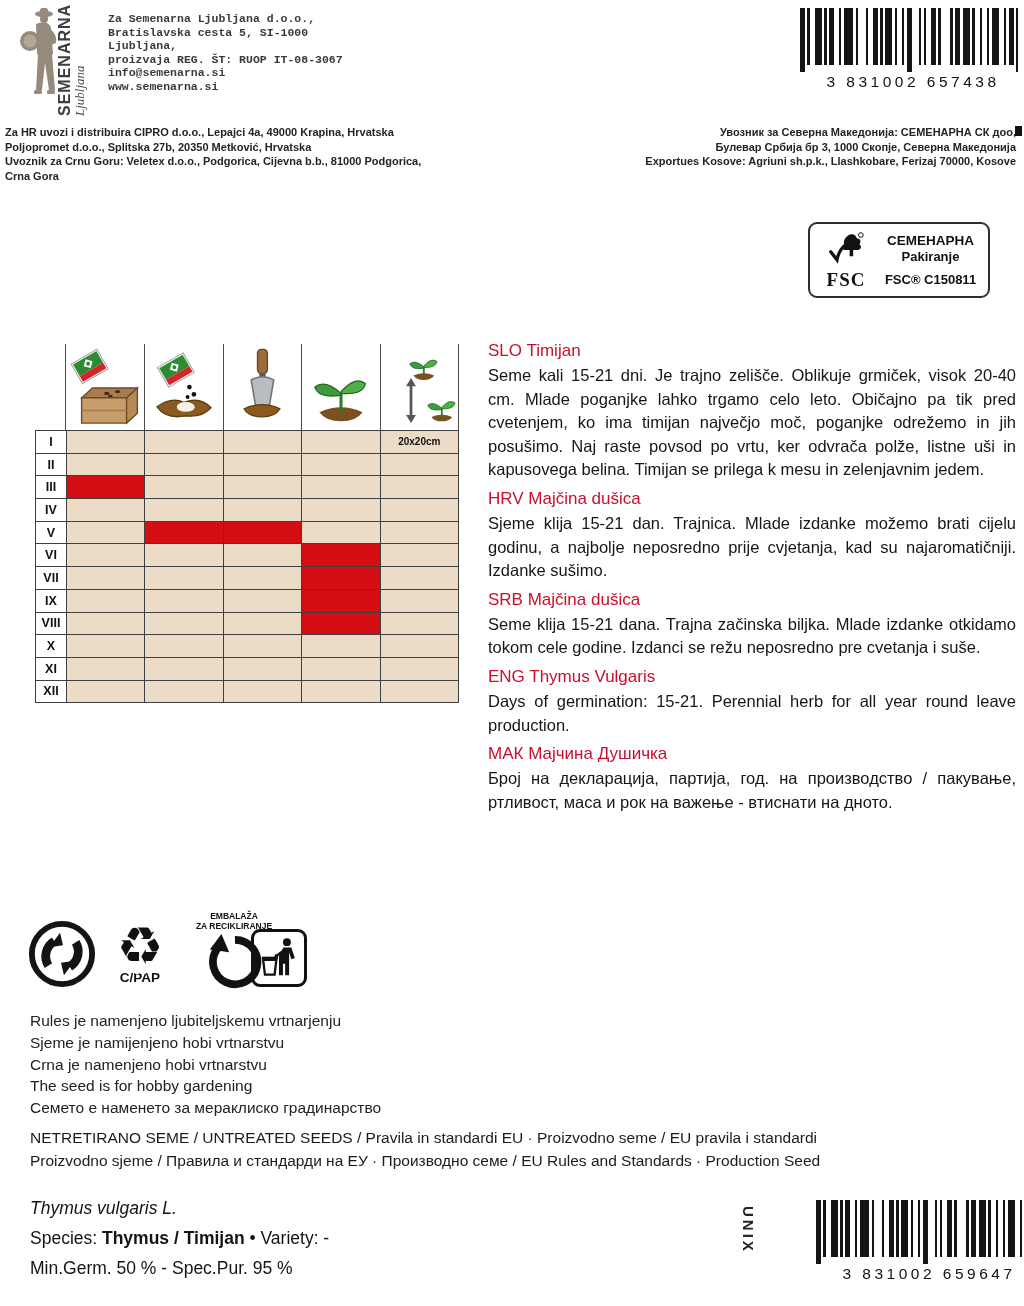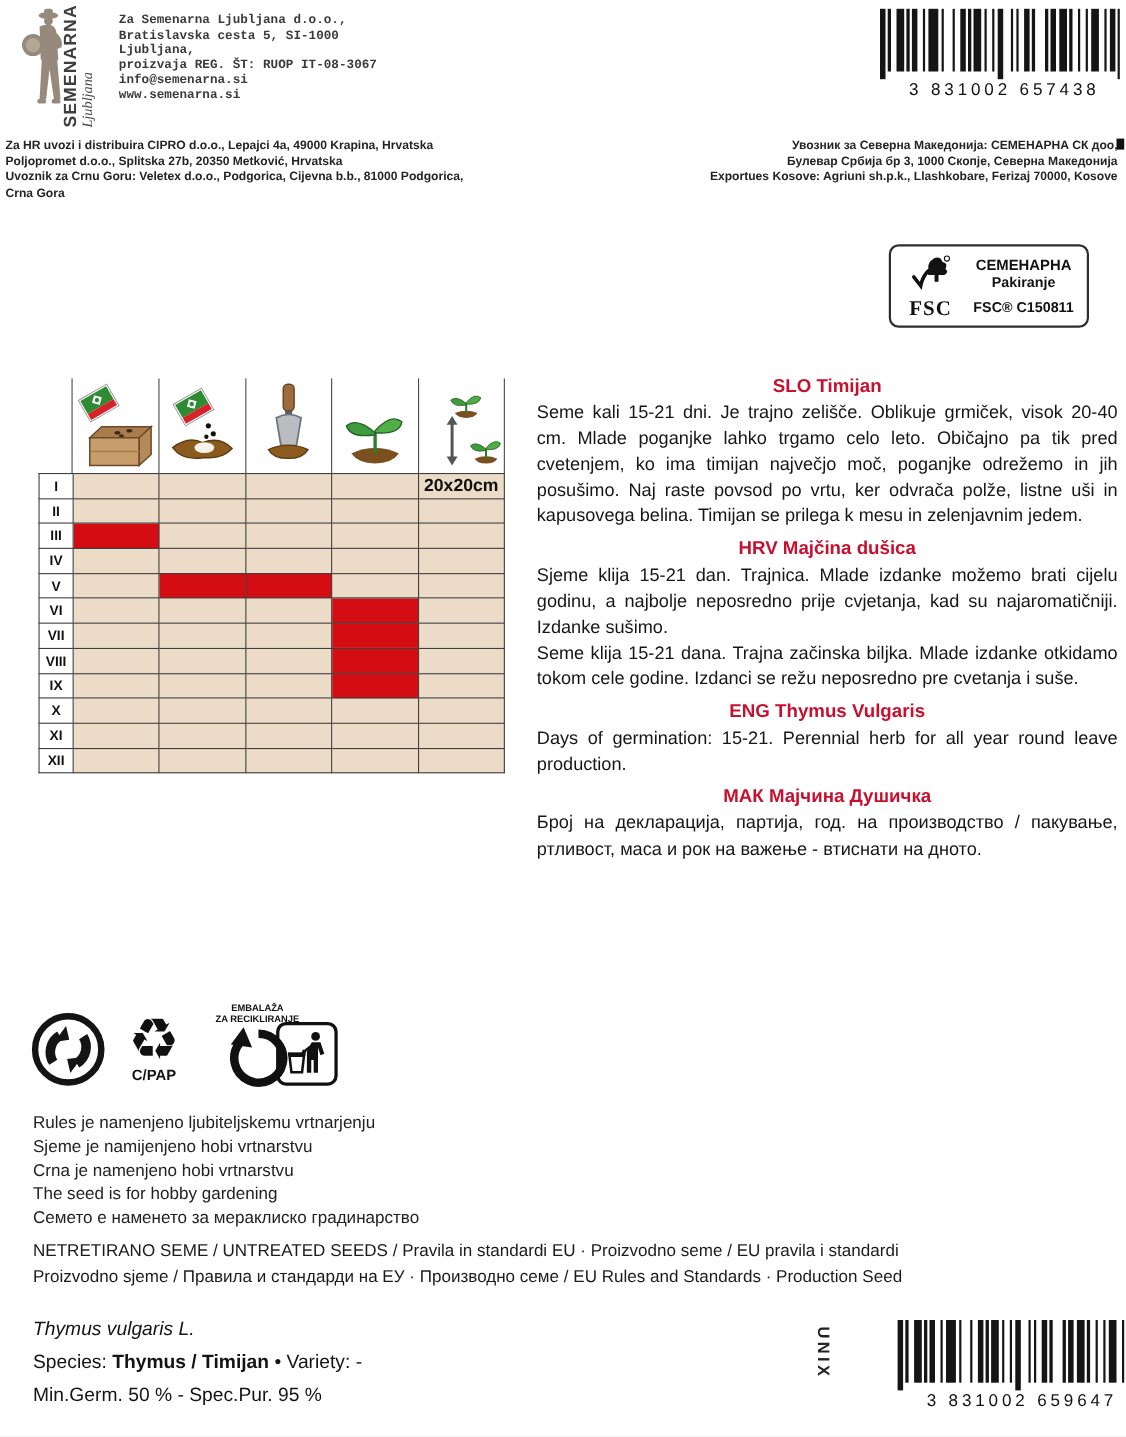--- a/index.html
+++ b/index.html
@@ -38,25 +38,25 @@
 
   
   .cal{left:35px;top:344px;width:424px;}
   .cal-icons{display:grid;grid-template-columns:30px repeat(5,1fr);height:86px;}
   .cal-icons .icol{border-left:1.5px solid #4a4a4a;display:flex;align-items:flex-end;justify-content:center;padding-bottom:1px;}
   .cal-icons .icol.last{border-right:1.5px solid #4a4a4a;}
   table.cal-grid{border-collapse:collapse;width:100%;table-layout:fixed;}
   table.cal-grid td{border:1.3px solid #3f3f3f;height:21.7px;padding:0;background:var(--beige,#ecdbc6);}
   table.cal-grid td.lab{width:30px;background:#fff;font-weight:bold;font-size:12.5px;text-align:center;color:#111;}
   table.cal-grid td.red{background:var(--red,#d40d12);}
-  table.cal-grid .sp{display:block;text-align:center;font-weight:bold;font-size:16px;color:#111;}
+  table.cal-grid .sp{display:block;text-align:center;font-weight:bold;font-size:10px;color:#111;}
 
   
   .desc{left:488px;top:341px;width:528px;}
-  .d-head{font-size:17px;font-weight:bold;color:var(--accent,#c8102e);margin:7px 0 3px;text-align:center;}
+  .d-head{font-size:17px;font-weight:normal;color:var(--accent,#c8102e);margin:7px 0 3px;}
   .d-head:first-child{margin-top:0;}
   .d-body{font-size:16.5px;line-height:23.6px;text-align:justify;color:#161616;}
 
   
   .cpap{left:101px;top:920px;width:78px;text-align:center;}
   .cpap .moeb{font-size:52px;line-height:52px;color:#111;position:relative;display:inline-block;}
   .cpap .n81{position:absolute;left:50%;top:24px;transform:translateX(-50%);font-size:11px;font-weight:bold;color:#fff;text-align:right;}
   .cpap .code{font-size:13.5px;font-weight:bold;color:#111;margin-top:-2px;}
   .emb{left:176px;top:912px;width:116px;text-align:center;}
   .emb .t{font-size:8.5px;font-weight:bold;line-height:9.5px;color:#111;}
@@ -326,29 +326,29 @@
           </tr>
           <tr>
             <td class="lab">VII</td>
             <td></td>
             <td></td>
             <td></td>
             <td class="red"></td>
             <td></td>
           </tr>
           <tr>
+            <td class="lab">IX</td>
+            <td></td>
+            <td></td>
+            <td></td>
+            <td class="red"></td>
+            <td></td>
+          </tr>
+          <tr>
             <td class="lab">VIII</td>
-            <td></td>
-            <td></td>
-            <td></td>
-            <td class="red"></td>
-            <td></td>
-          </tr>
-          <tr>
-            <td class="lab">IX</td>
             <td></td>
             <td></td>
             <td></td>
             <td class="red"></td>
             <td></td>
           </tr>
           <tr>
             <td class="lab">X</td>
             <td></td>
             <td></td>
@@ -374,20 +374,21 @@
           </tr>
         </tbody>
     </table>
   </div>
 
   <div class="abs desc">
       <div class="d-head">SLO Timijan</div>
       <div class="d-body">Seme kali 15-21 dni. Je trajno zelišče. Oblikuje grmiček, visok 20-40 cm. Mlade poganjke lahko trgamo celo leto. Običajno pa tik pred cvetenjem, ko ima timijan največjo moč, poganjke odrežemo in jih posušimo. Naj raste povsod po vrtu, ker odvrača polže, listne uši in kapusovega belina. Timijan se prilega k mesu in zelenjavnim jedem.</div>
       <div class="d-head">HRV Majčina dušica</div>
       <div class="d-body">Sjeme klija 15-21 dan. Trajnica. Mlade izdanke možemo brati cijelu godinu, a najbolje neposredno prije cvjetanja, kad su najaromatičniji. Izdanke sušimo.</div>
+      <div class="d-head">SRB Majčina dušica</div>
       <div class="d-body">Seme klija 15-21 dana. Trajna začinska biljka. Mlade izdanke otkidamo tokom cele godine. Izdanci se režu neposredno pre cvetanja i suše.</div>
       <div class="d-head">ENG Thymus Vulgaris</div>
       <div class="d-body">Days of germination: 15-21. Perennial herb for all year round leave production.</div>
       <div class="d-head">МАК Мајчина Душичка</div>
       <div class="d-body">Број на декларација, партија, год. на производство / пакување, ртливост, маса и рок на важење - втиснати на дното.</div>
     </div>
 
   <svg class="abs" style="left:28px;top:920px" width="68" height="68" viewBox="0 0 70 70">
     <circle cx="35" cy="35" r="31" fill="none" stroke="#141414" stroke-width="6"></circle>
     <path d="M21 47 A18 18 0 0 1 27 22" fill="none" stroke="#141414" stroke-width="9"></path>

